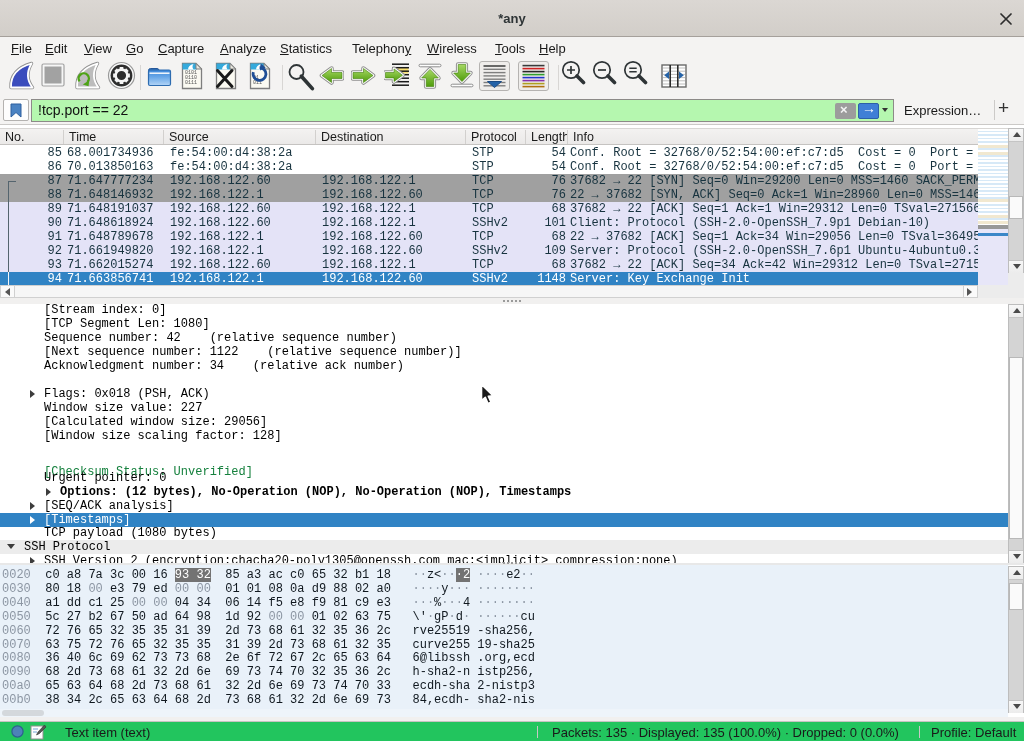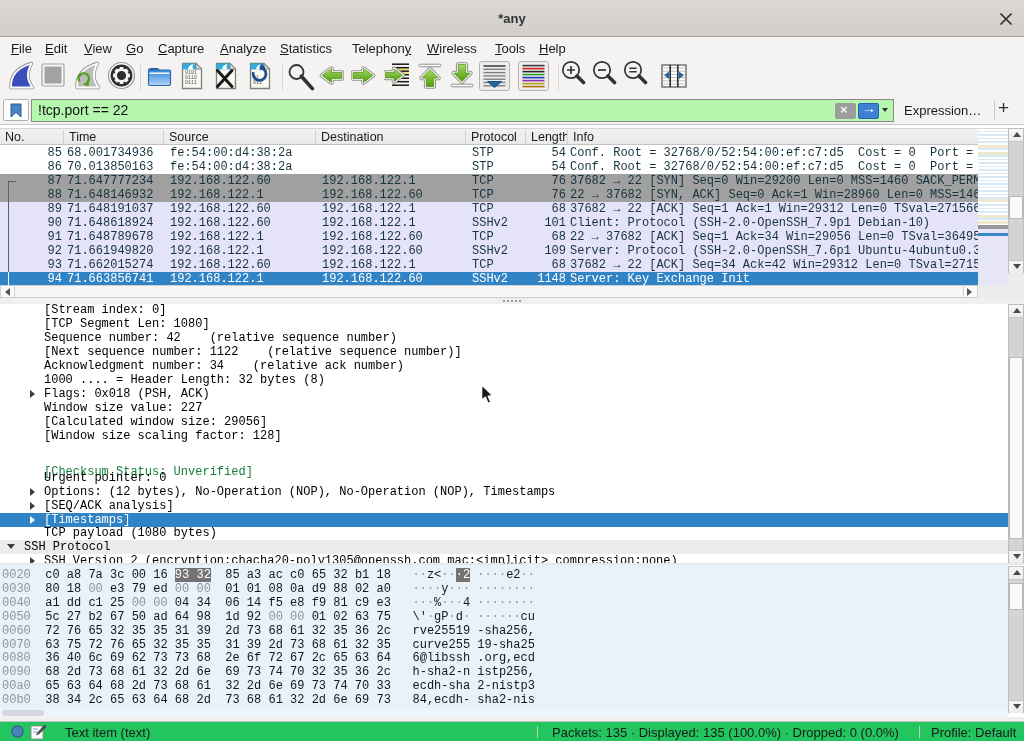--- a/index.html
+++ b/index.html
@@ -307,43 +307,40 @@
     </div>
 <div class="a drow" style="top:27.3px;left:0;width:1008px;height:14px;">
 <div class="a mono" style="left:44px;top:0;color:#000">Sequence number: 42    (relative sequence number)</div>
     </div>
 <div class="a drow" style="top:41.2px;left:0;width:1008px;height:14px;">
 <div class="a mono" style="left:44px;top:0;color:#000">[Next sequence number: 1122    (relative sequence number)]</div>
     </div>
 <div class="a drow" style="top:55.2px;left:0;width:1008px;height:14px;">
 <div class="a mono" style="left:44px;top:0;color:#000">Acknowledgment number: 34    (relative ack number)</div>
     </div>
-<div class="a drow" style="top:69.1px;left:0;width:1008px;height:14px;">
-<div class="a mono" style="left:44px;top:0;color:#000">1000 .... = Header Length: 32 bytes (8)</div>
-    </div>
 <div class="a drow" style="top:83.0px;left:0;width:1008px;height:14px;padding-left:7px;">
 <div class="tri" style="left:30px;top:3px;border-left-color:#3c3c3c"></div>
 <div class="a mono" style="left:44px;top:0;color:#000">Flags: 0x018 (PSH, ACK)</div>
     </div>
 <div class="a drow" style="top:97.0px;left:0;width:1008px;height:14px;">
 <div class="a mono" style="left:44px;top:0;color:#000">Window size value: 227</div>
     </div>
 <div class="a drow" style="top:110.9px;left:0;width:832px;height:14px;text-align:center;">
 <div class="a mono" style="left:44px;top:0;color:#000">[Calculated window size: 29056]</div>
     </div>
 <div class="a drow" style="top:124.9px;left:0;width:1008px;height:14px;">
 <div class="a mono" style="left:44px;top:0;color:#000">[Window size scaling factor: 128]</div>
     </div>
 <div class="a drow" style="top:152.7px;left:0;width:1008px;height:14px;">
 <div class="a mono" style="left:44px;top:8px;color:#15803d">[Checksum Status: Unverified]</div>
     </div>
 <div class="a drow" style="top:166.7px;left:0;width:1008px;height:14px;">
 <div class="a mono" style="left:44px;top:0;color:#000">Urgent pointer: 0</div>
     </div>
-<div class="a drow" style="top:180.6px;left:0;width:812px;height:14px;">
+<div class="a drow" style="top:180.6px;left:16px;width:812px;height:14px;font-weight:bold;">
 <div class="tri" style="left:30px;top:3px;border-left-color:#3c3c3c"></div>
 <div class="a mono" style="left:44px;top:0;color:#000">Options: (12 bytes), No-Operation (NOP), No-Operation (NOP), Timestamps</div>
     </div>
 <div class="a drow" style="top:194.6px;left:0;width:1008px;height:14px;padding-left:16px;">
 <div class="tri" style="left:30px;top:3px;border-left-color:#3c3c3c"></div>
 <div class="a mono" style="left:44px;top:0;color:#000">[SEQ/ACK analysis]</div>
     </div>
 <div class="a drow" style="top:208.5px;left:0;width:1008px;height:14px;background:#3083c4;">
 <div class="tri" style="left:30px;top:3px;border-left-color:#fff"></div>
 <div class="a mono" style="left:44px;top:0;color:#fff">[Timestamps]</div>

